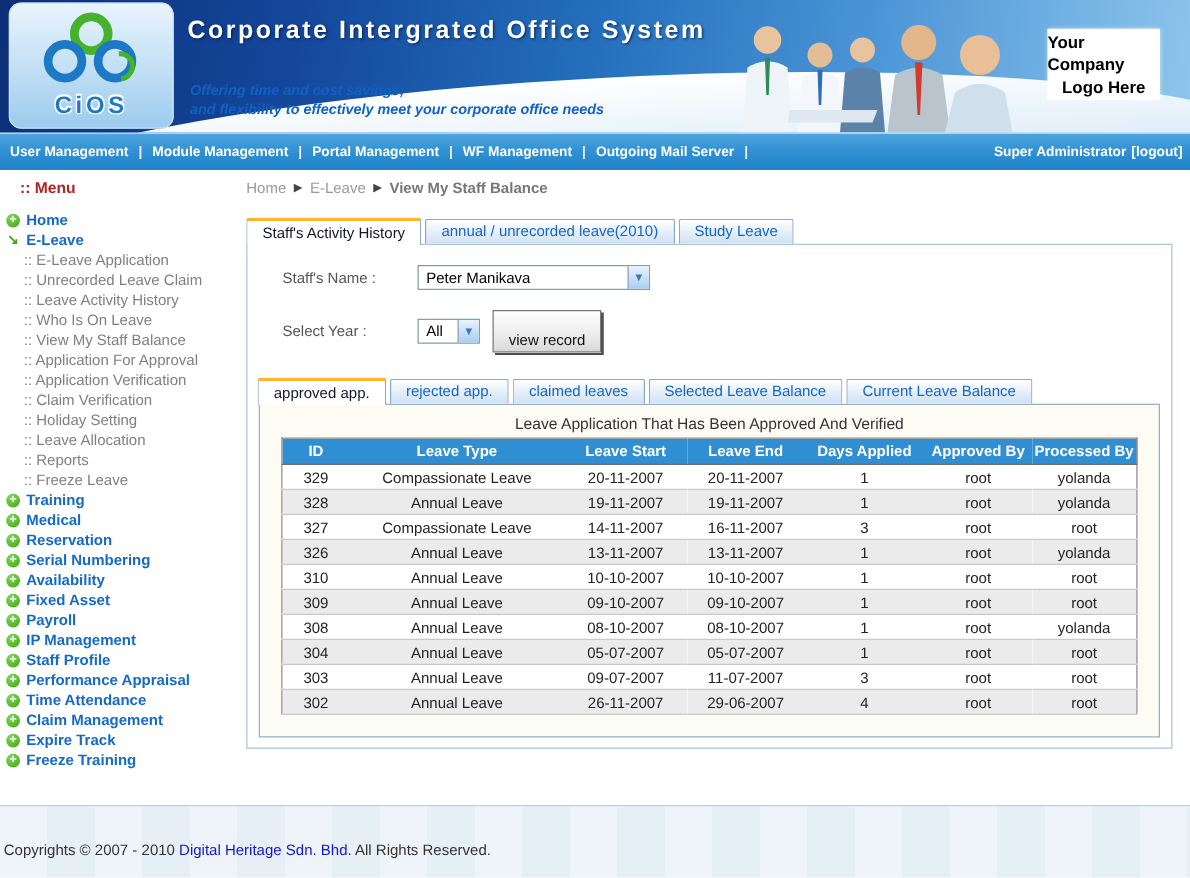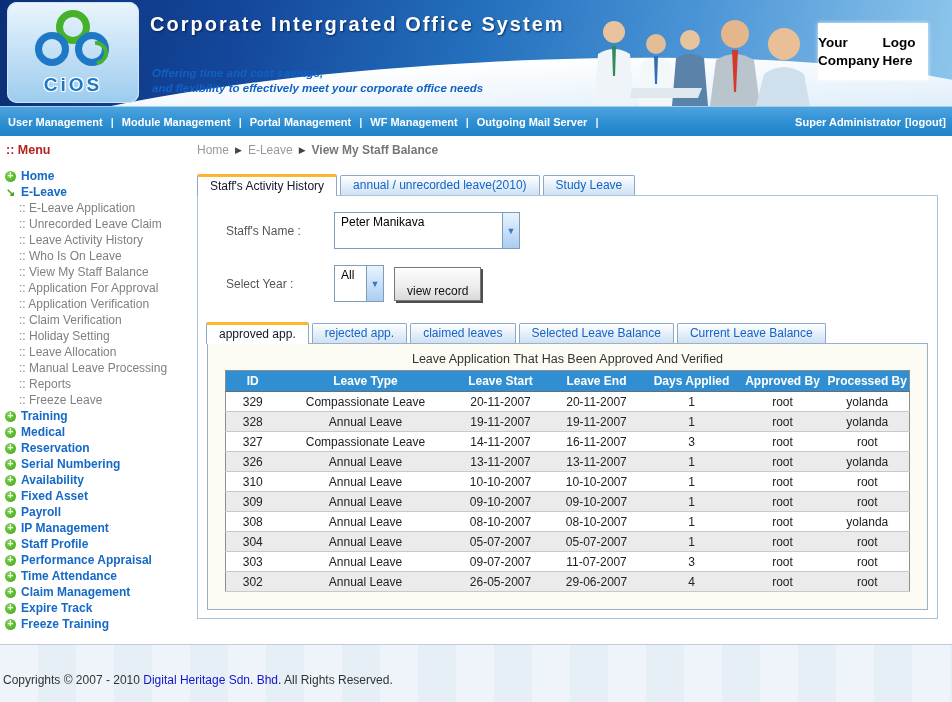--- a/index.html
+++ b/index.html
@@ -20,34 +20,34 @@
   .ring.b1 { border:7px solid #1d79c6; left:10px; top:22px; }
   .ring.b2 { border:7px solid #1d79c6; left:50px; top:22px; }
   .ring.b2::after { content:""; position:absolute; left:2px; top:2px; width:16px; height:16px;
     border-radius:50%; border:4px solid #46b22c; border-left-color:transparent; border-bottom-color:transparent; transform:rotate(40deg); }
   .cios-text { text-align:center; margin-top:2px; font-size:19px; font-weight:bold; letter-spacing:3px; color:#1d79c6;
     text-shadow:-1px -1px 0 #fff,1px -1px 0 #fff,-1px 1px 0 #fff,1px 1px 0 #fff; }
   .banner-title { position:absolute; left:150px; top:13px; color:#fff; font-size:20px; font-weight:bold; letter-spacing:2px;
     text-shadow:1px 1px 2px rgba(0,20,60,.7); white-space:nowrap; }
   .tagline { position:absolute; left:152px; top:66px; color:#0f62c4; font-weight:bold; font-style:italic; font-size:11.5px; line-height:15px; }
   .people-photo { position:absolute; right:140px; top:0; width:240px; height:106px; }
-  .company-logo { position:absolute; right:24px; top:23px; width:110px; height:57px; background:#fff;
-    display:flex; align-items:center; justify-content:center;
+  .company-logo { position:absolute; right:24px; top:23px; width:90px; height:57px; background:#fff;
+    display:flex; flex-direction:column; align-items:center; justify-content:center;
     font-weight:bold; font-size:13.5px; color:#000; line-height:18px; box-shadow:0 0 4px rgba(255,255,255,.8); }
 
   
   .topnav { height:30px; background:linear-gradient(180deg,#4ea4de 0%,#2d8ed2 55%,#2383c8 100%);
     color:#fff; font-size:11px; font-weight:bold; display:flex; align-items:center; padding:0 6px; border-top:1px solid #9fd0ef; }
   .nav-item { cursor:pointer; padding:0 2px; }
   .nav-sep { margin:0 6px; color:#eaf4fb; }
   .nav-right { margin-left:auto; display:flex; gap:4px; }
 
   
   .menurow { height:28px; display:flex; align-items:center; }
-  .menu-label { width:197px; padding-left:6px; font-size:12.5px; font-weight:bold; color:var(--menu-red,#b22222); }
+  .menu-label { width:197px; padding-left:16px; font-size:12.5px; font-weight:bold; color:var(--menu-red,#b22222); }
   .breadcrumb { font-size:12px; color:#999; display:flex; align-items:center; gap:6px; }
   .bc-item { color:#999; }
   .bc-item.last { color:#777; font-weight:bold; }
   .bc-arrow { color:#444; font-size:9px; }
 
   
   .main { display:flex; align-items:flex-start; height:473px; }
   .sidebar { width:197px; padding:4px 0 0 5px; font-size:12px; }
   .side-item { display:flex; align-items:center; gap:5px; height:16px; cursor:pointer; }
   .side-label { color:var(--sidebar-link-blue,#1569c7); font-weight:bold; }
@@ -63,21 +63,21 @@
   .tab { height:20px; line-height:19px; padding:0 12px; font-size:12px; color:var(--link-blue,#1464c8); cursor:pointer;
     background:linear-gradient(180deg,#ffffff 0%,#e8f1fa 45%,#cfe1f3 100%);
     border:1px solid #8ca8c8; border-bottom:none; border-radius:2px 2px 0 0; white-space:nowrap; }
   .tab.active { height:22px; line-height:19px; background:#fff; color:#0f172a;
     border-top:3px solid var(--accent-orange,#ffb52e); margin-bottom:-1px; }
   .panel { border:1px solid #a9c4de; background:#fff; min-height:391px; padding-bottom:8px; }
 
   
   .form-row { display:flex; align-items:center; margin:16px 0 0 28px; font-size:12px; color:#555; }
   .form-row .flabel { width:108px; }
-  .xp-select { display:inline-flex; align-items:stretch; border:1px solid #7f9db9; background:#fff; height:37px; cursor:pointer; }
+  .xp-select { display:inline-flex; align-items:stretch; border:1px solid #7f9db9; background:#fff; height:20px; cursor:pointer; }
   .xp-select .val { padding:0 6px; line-height:18px; font-size:12px; color:#000; flex:1; white-space:nowrap; overflow:hidden; }
   .xp-select .arrow { width:17px; border-left:1px solid #7f9db9; background:linear-gradient(180deg,#e9f3fd 0%,#c3ddf8 60%,#abcdf2 100%);
     color:#3a76c4; font-size:9px; display:flex; align-items:center; justify-content:center; }
   .sel-staff { width:186px; }
   .sel-year { width:50px; margin-right:10px; }
   .btn-view { font-size:12px; color:#111; padding:16px 12px 2px; cursor:pointer;
     background:linear-gradient(180deg,#fdfdfd 0%,#ececec 60%,#d9d9d9 100%);
     border:1px solid #777; box-shadow:2px 2px 0 #4e4e4e; }
 
   
@@ -187,21 +187,20 @@
         <div class="side-sub">:: E-Leave Application</div>
         <div class="side-sub">:: Unrecorded Leave Claim</div>
         <div class="side-sub">:: Leave Activity History</div>
         <div class="side-sub">:: Who Is On Leave</div>
         <div class="side-sub">:: View My Staff Balance</div>
         <div class="side-sub">:: Application For Approval</div>
         <div class="side-sub">:: Application Verification</div>
         <div class="side-sub">:: Claim Verification</div>
         <div class="side-sub">:: Holiday Setting</div>
         <div class="side-sub">:: Leave Allocation</div>
-        <div class="side-sub">:: Manual Leave Processing</div>
         <div class="side-sub">:: Reports</div>
         <div class="side-sub">:: Freeze Leave</div>
         <div class="side-item">
           <span class="icon-plus">+</span>
           <span class="side-label">Training</span>
         </div>
         <div class="side-item">
           <span class="icon-plus">+</span>
           <span class="side-label">Medical</span>
         </div>
@@ -388,21 +387,21 @@
                   <td>Annual Leave</td>
                   <td>09-07-2007</td>
                   <td>11-07-2007</td>
                   <td>3</td>
                   <td>root</td>
                   <td>root</td>
                 </tr>
                 <tr class="alt">
                   <td>302</td>
                   <td>Annual Leave</td>
-                  <td>26-05-2007</td>
+                  <td>26-11-2007</td>
                   <td>29-06-2007</td>
                   <td>4</td>
                   <td>root</td>
                   <td>root</td>
                 </tr>
               </tbody>
           </table>
         </div>
 
       </div>

